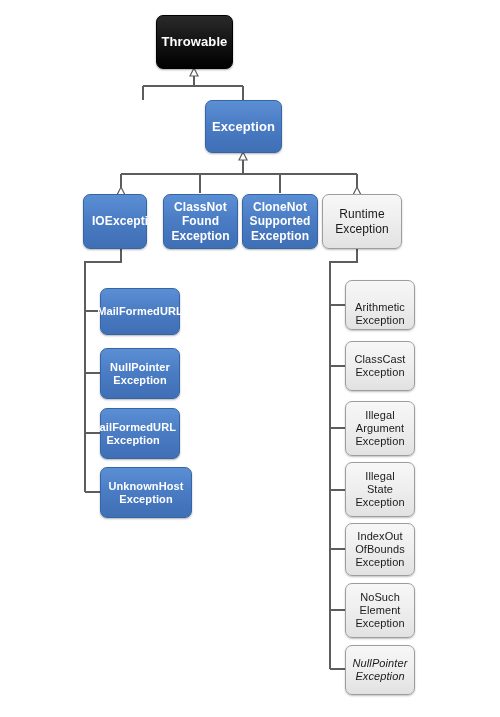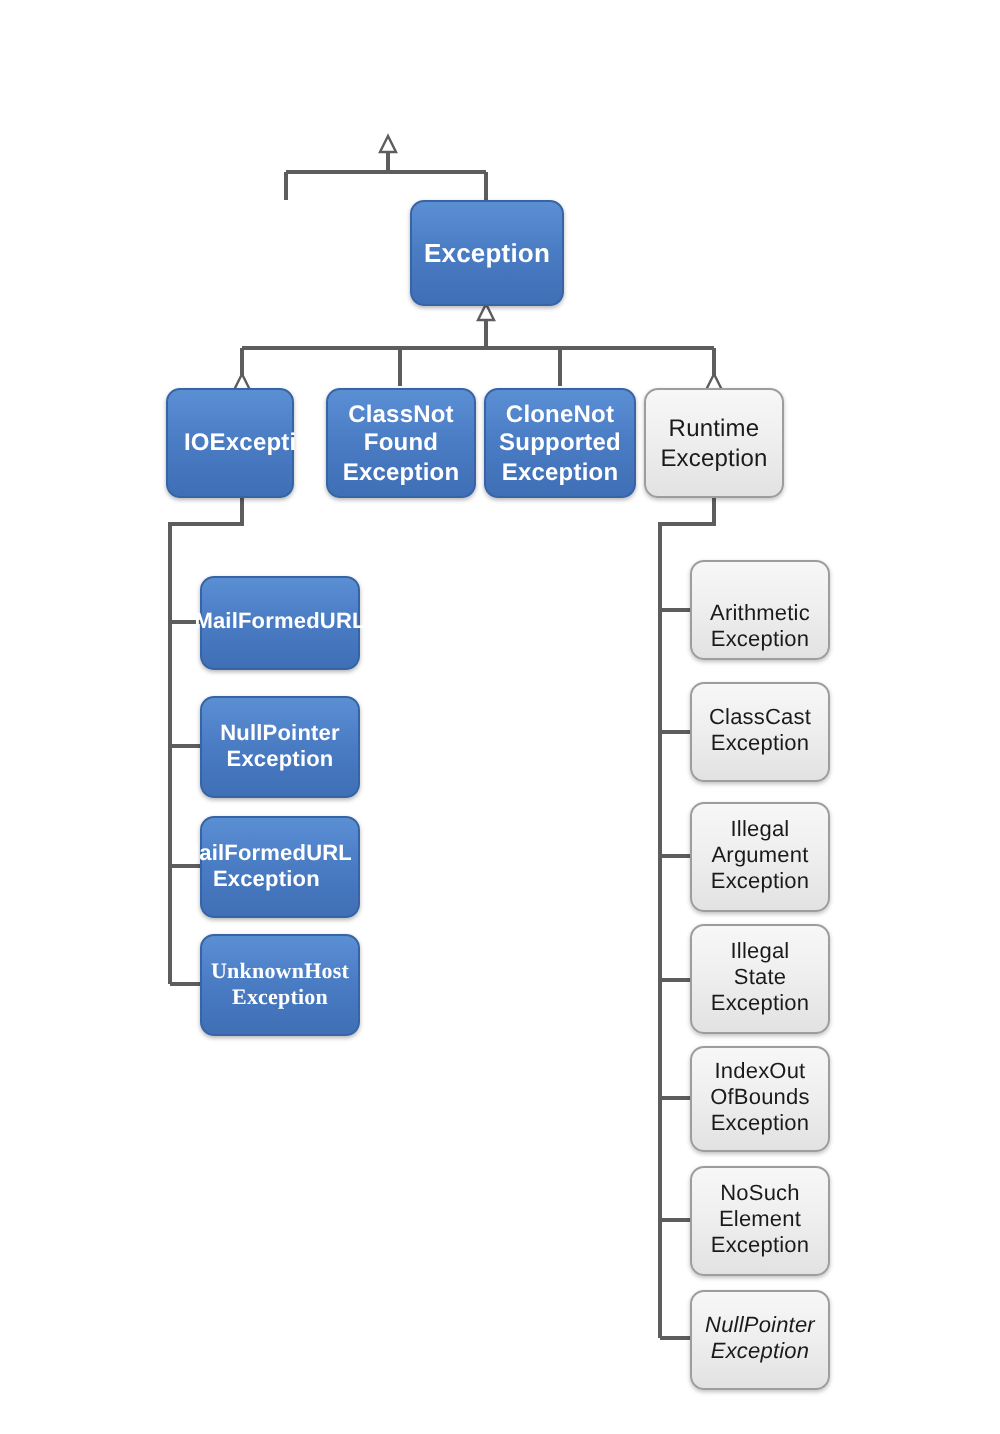--- a/index.html
+++ b/index.html
@@ -101,55 +101,58 @@
       <path d="M330 669 L345 669"></path>
     </g>
     <g fill="#ffffff" stroke="#5d5d5d" stroke-width="1.2">
       <polygon points="194,68 190,76 198,76"></polygon>
       <polygon points="243,152 239,160 247,160"></polygon>
       <polygon points="121,187 117,195 125,195"></polygon>
       <polygon points="357,187 353,195 361,195"></polygon>
     </g>
   </svg>
 
+  <div class="node black fs13" style="left:156px; top:15px; width:77px; height:54px;">
+    <span class="label">Throwable</span>
+  </div>
 
   <div class="node blue fs13" style="left:205px; top:100px; width:77px; height:53px;">
     <span class="label">Exception</span>
   </div>
 
   <div class="node blue fs12" style="left:83px; top:194px; width:64px; height:55px;padding-left:28px;">
     <span class="label">IOException</span>
   </div>
   <div class="node blue fs12" style="left:163px; top:194px; width:75px; height:55px;">
     <span class="label">ClassNot
 Found
 Exception</span>
   </div>
   <div class="node blue fs12" style="left:242px; top:194px; width:76px; height:55px;">
     <span class="label">CloneNot
 Supported
 Exception</span>
   </div>
-  <div class="node gray fs12" style="left:322px; top:194px; width:70px; height:55px;">
+  <div class="node gray fs12" style="left:322px; top:194px; width:80px; height:55px;">
     <span class="label">Runtime
 Exception</span>
   </div>
 
   <div class="node blue fs11" style="left:100px; top:288px; width:80px; height:47px;">
     <span class="label">MailFormedURL</span>
   </div>
   <div class="node blue fs11" style="left:100px; top:348px; width:80px; height:51px;">
     <span class="label">NullPointer
 Exception</span>
   </div>
   <div class="node blue fs11" style="left:100px; top:408px; width:80px; height:51px;justify-content:flex-end;">
     <span class="label">MailFormedURL
 Exception</span>
   </div>
-  <div class="node blue fs11" style="left:100px; top:467px; width:80px; height:51px;font-family:Liberation Serif, serif;">
+  <div class="node blue fs11" style="left:100px; top:467px; width:92px; height:51px;">
     <span class="label">UnknownHost
 Exception</span>
   </div>
 
   <div class="node gray fs11" style="left:345px; top:280px; width:70px; height:50px;align-items:flex-end;">
     <span class="label">Arithmetic
 Exception</span>
   </div>
   <div class="node gray fs11" style="left:345px; top:341px; width:70px; height:50px;">
     <span class="label">ClassCast

